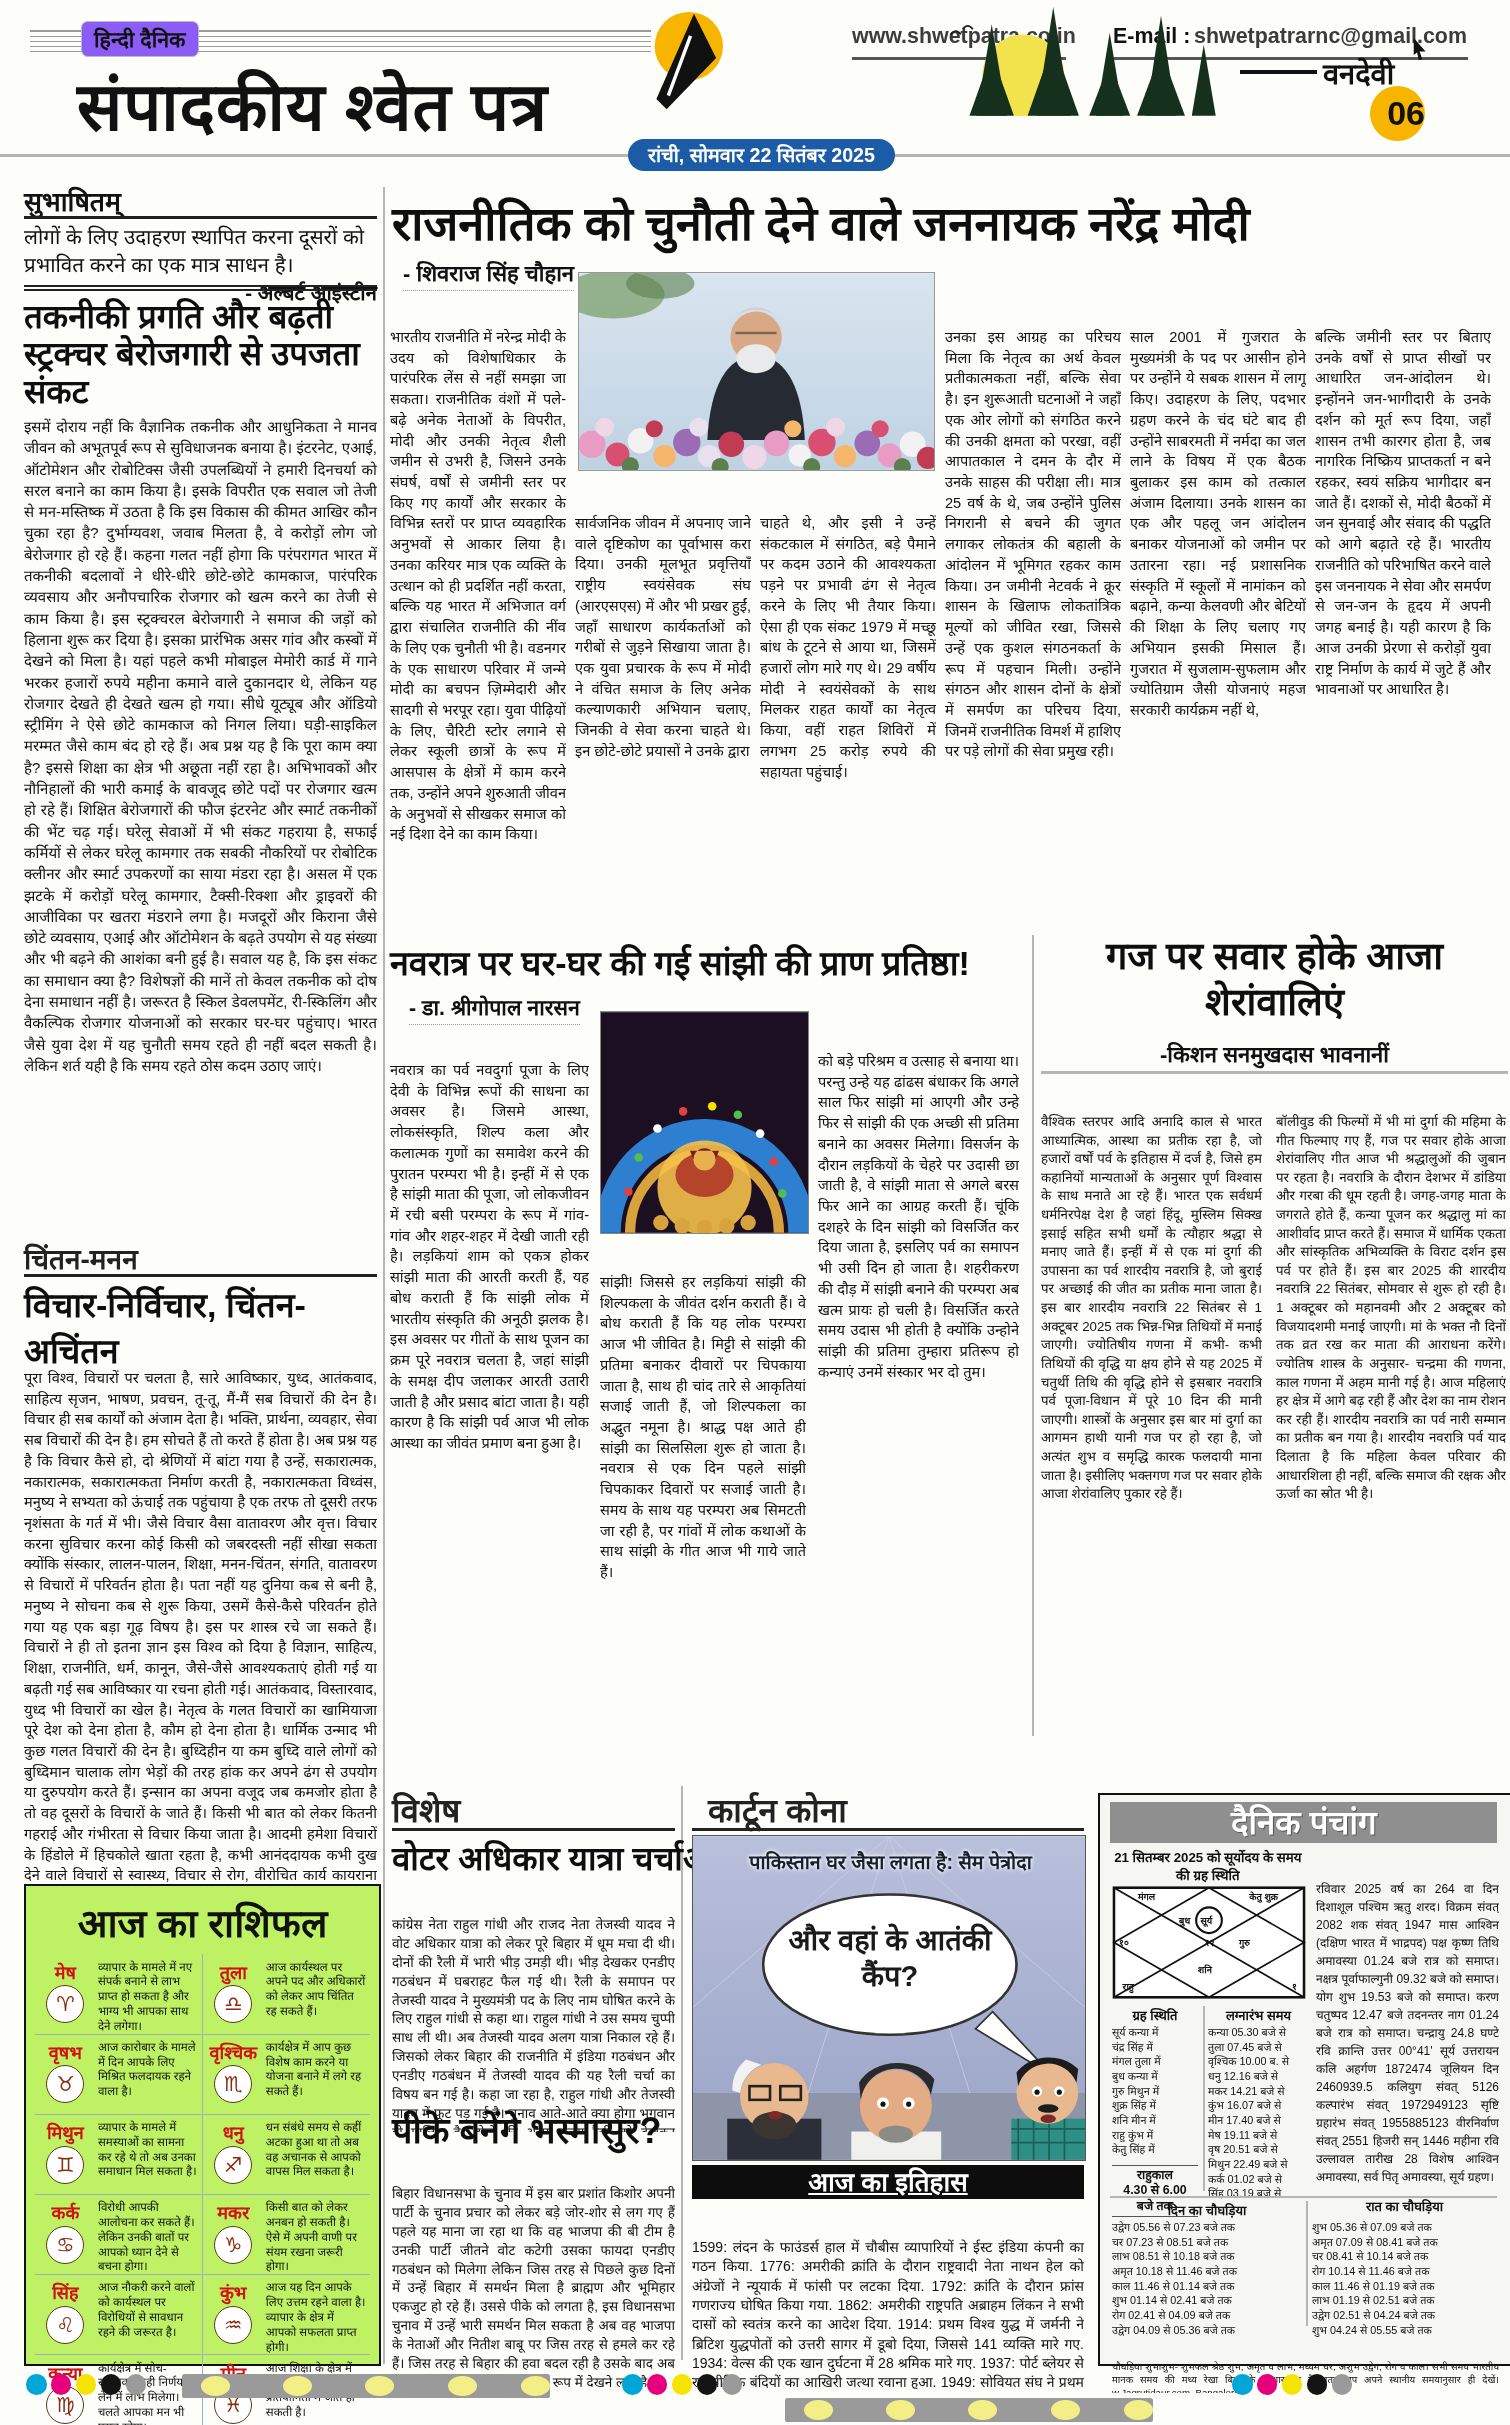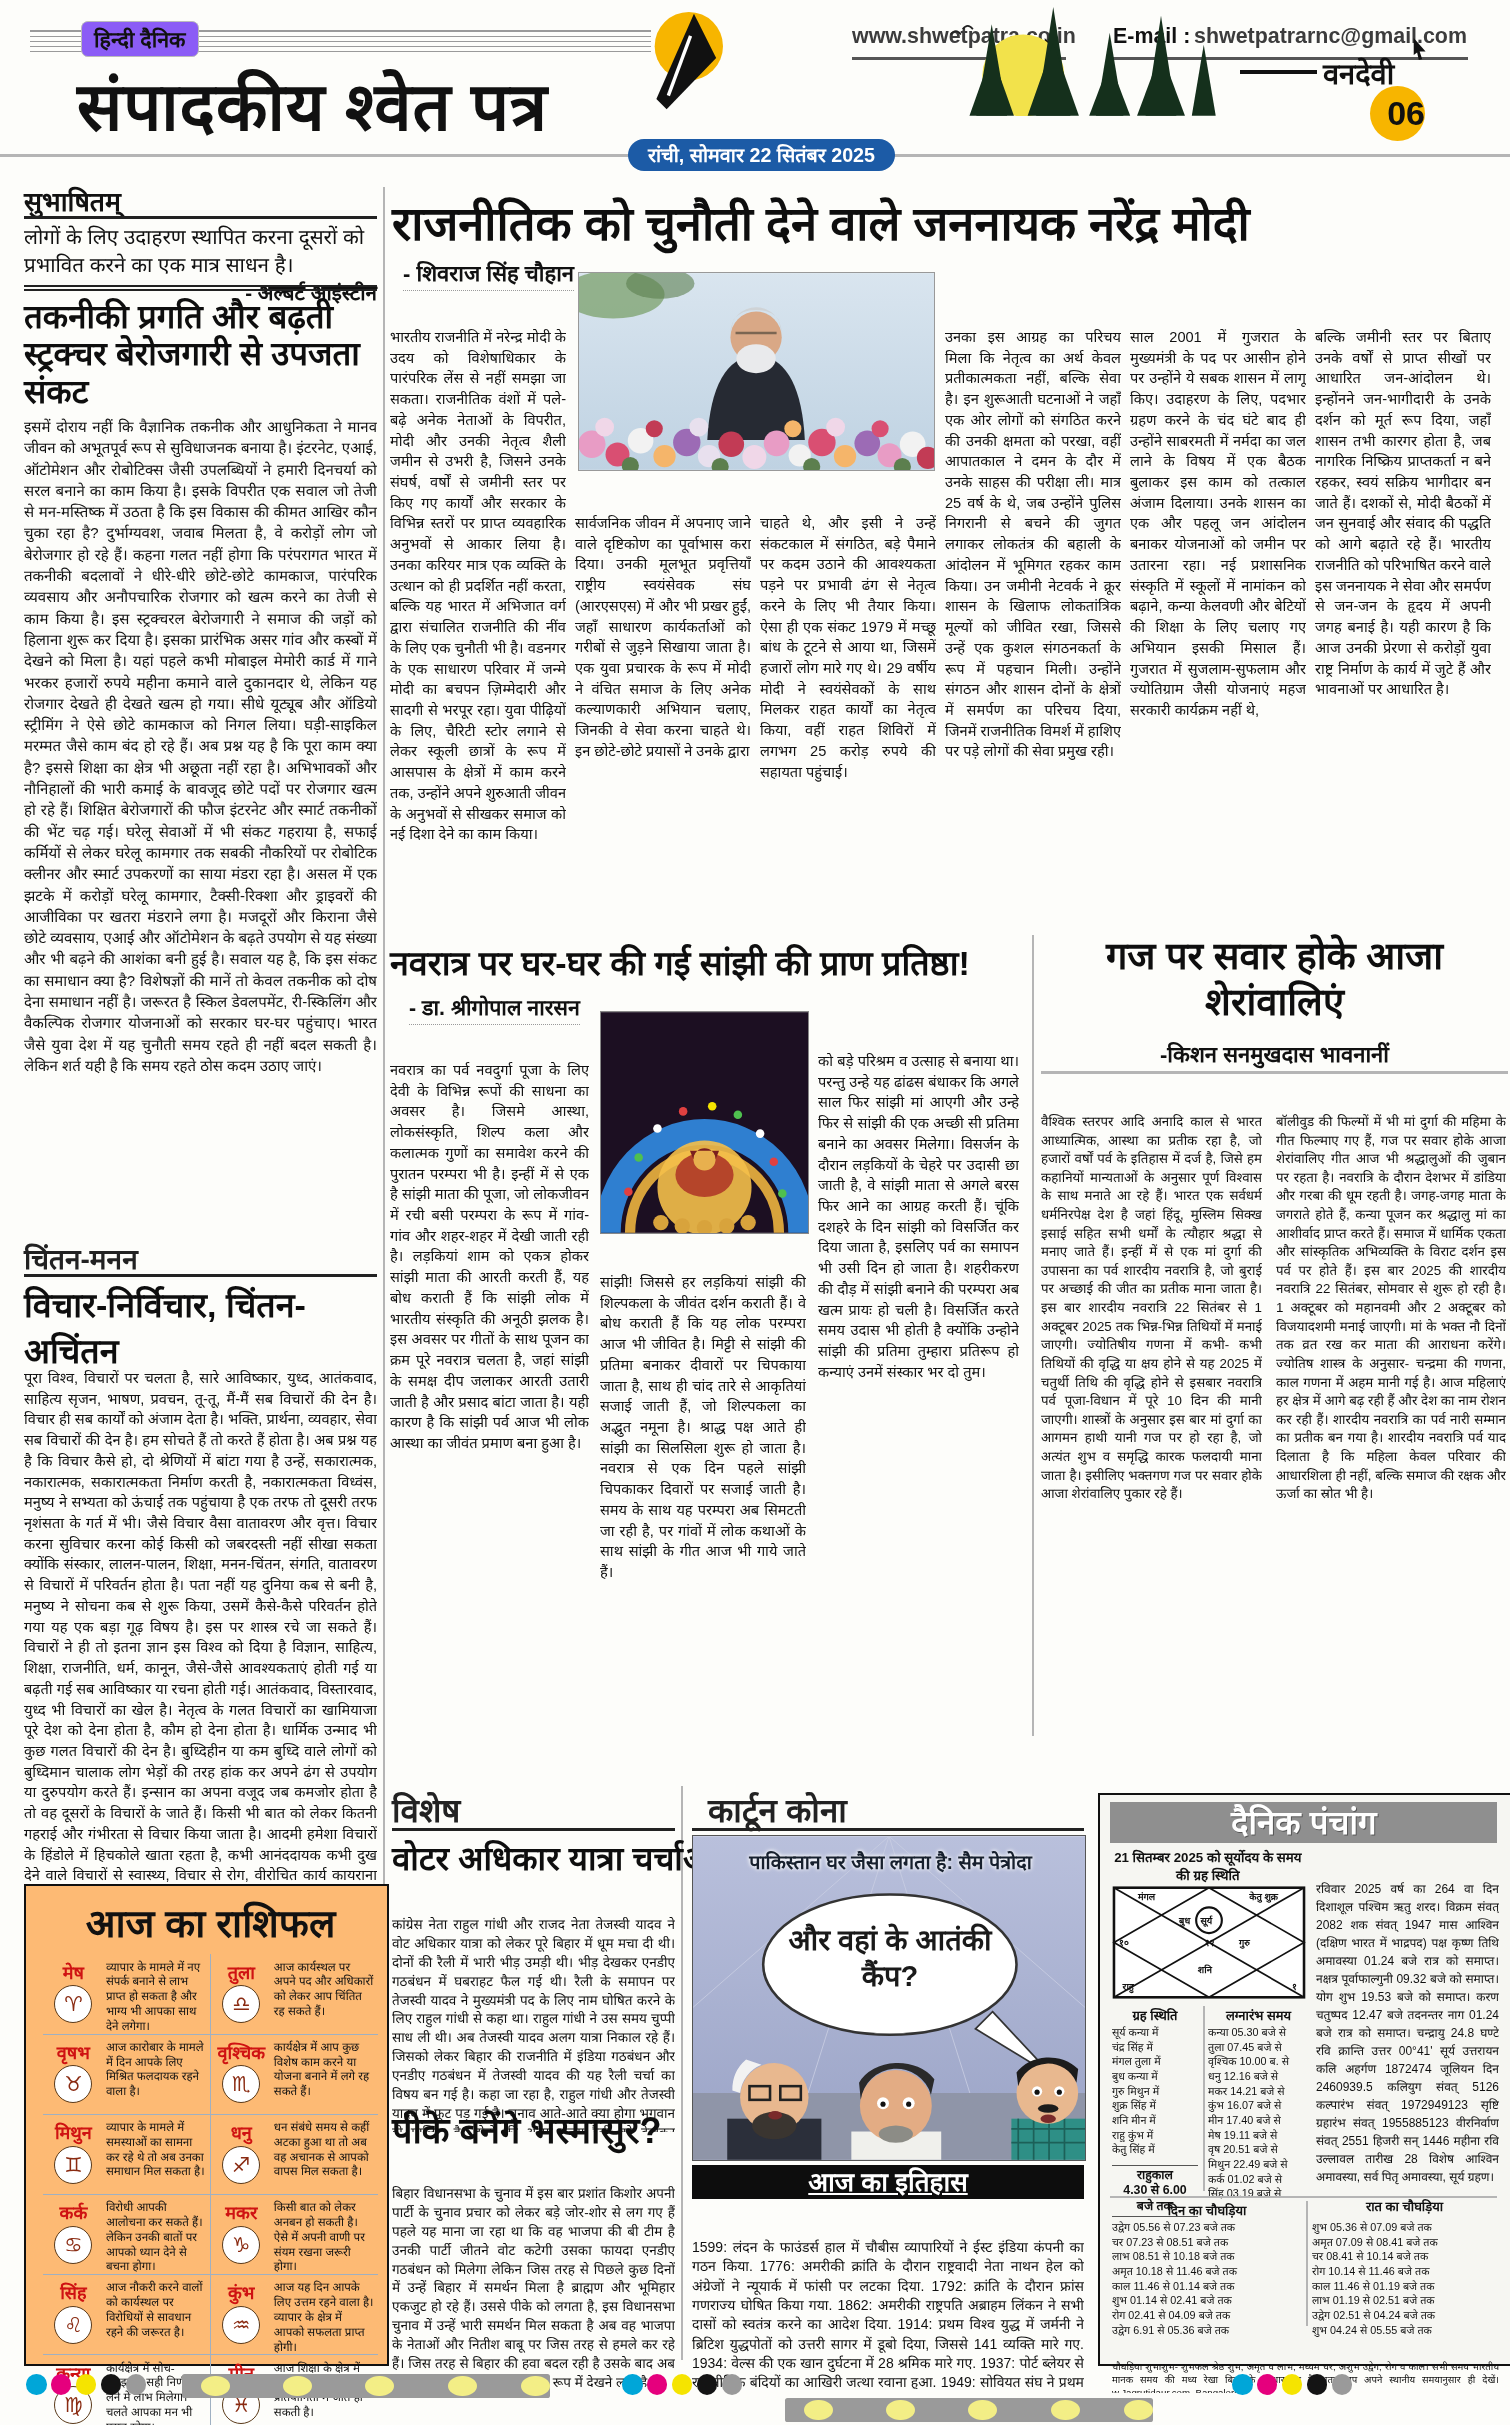--- a/index.html
+++ b/index.html
@@ -15,21 +15,21 @@
   .hairline{background:#b5b5b5;}
   .rule{background:#222;}
   
   .badge{background:#8b5cf6;border:0.9px solid #bbb;border-radius:6.9px;padding:2.6px 12px;font-weight:800;font-size:21.4px;}
   .pinstripe{background:repeating-linear-gradient(#fdfdfa 0 3.4px,#9a9a9a 3.4px 5.1px);}
   .datepill{background:#1c5ba6;color:#fff;border-radius:17px;text-align:center;font-weight:800;font-size:19.7px;line-height:32px;}
   .pagenum{background:#f7b500;border-radius:50%;text-align:center;font-weight:900;font-size:34px;color:#111;}
   .masthead{font-weight:900;font-size:67px;letter-spacing:0.9px;white-space:nowrap;}
   .toplink{font-weight:800;font-size:21.4px;color:#3c3c3c;white-space:nowrap;}
   
-  .rf-box{border:2.6px solid #111;background:#fdba74;padding-left:8px;}
+  .rf-box{border:2.6px solid #111;background:#bef264;}
   .rf-title{font-size:39px;font-weight:900;text-align:center;padding-top:8.6px;}
   .rf-grid{display:grid;grid-template-columns:1fr 1fr;margin:6.9px 8.6px 0 8.6px;}
   .rf-cell{display:flex;gap:6px;padding:5.1px 4.3px;height:69px;overflow:hidden;border-bottom:1.7px solid #9fb0c2;}
   .rf-cell:nth-child(odd){border-right:1.7px solid #9fb0c2;}
   .rf-cell:nth-child(11),.rf-cell:nth-child(12){border-bottom:none;}
   .rf-left{width:53px;flex:none;text-align:center;}
   .rf-sign{color:#cf1212;font-weight:900;font-size:18px;display:block;}
   .rf-ic{display:inline-flex;width:36px;height:36px;border:1.7px solid #5a3a1a;border-radius:50%;background:#fff;
          align-items:center;justify-content:center;font-size:20.6px;color:#8a2b12;margin-top:1.7px;}
   .rf-text{font-size:11.6px;line-height:1.28;}
@@ -474,21 +474,21 @@
     <div class="abs pn-h" style="left:12px;top:406px;width:190px;">दिन का चौघड़िया</div>
     <div class="abs" style="left:12px;top:425px;width:190px;">
 
     <div class="pn-row">उद्वेग 05.56 से 07.23 बजे तक</div>
         <div class="pn-row">चर 07.23 से 08.51 बजे तक</div>
         <div class="pn-row">लाभ 08.51 से 10.18 बजे तक</div>
         <div class="pn-row">अमृत 10.18 से 11.46 बजे तक</div>
         <div class="pn-row">काल 11.46 से 01.14 बजे तक</div>
         <div class="pn-row">शुभ 01.14 से 02.41 बजे तक</div>
         <div class="pn-row">रोग 02.41 से 04.09 बजे तक</div>
-        <div class="pn-row">उद्वेग 6.91 से 05.36 बजे तक</div>
+        <div class="pn-row">उद्वेग 04.09 से 05.36 बजे तक</div>
       </div>
     <div class="abs hairline" style="left:206px;top:406px;width:1.7px;height:125px;"></div>
     <div class="abs pn-h" style="left:212px;top:402px;width:185px;">रात का चौघड़िया</div>
     <div class="abs" style="left:212px;top:425px;width:185px;">
 
     <div class="pn-row">शुभ 05.36 से 07.09 बजे तक</div>
         <div class="pn-row">अमृत 07.09 से 08.41 बजे तक</div>
         <div class="pn-row">चर 08.41 से 10.14 बजे तक</div>
         <div class="pn-row">रोग 10.14 से 11.46 बजे तक</div>
         <div class="pn-row">काल 11.46 से 01.19 बजे तक</div>

